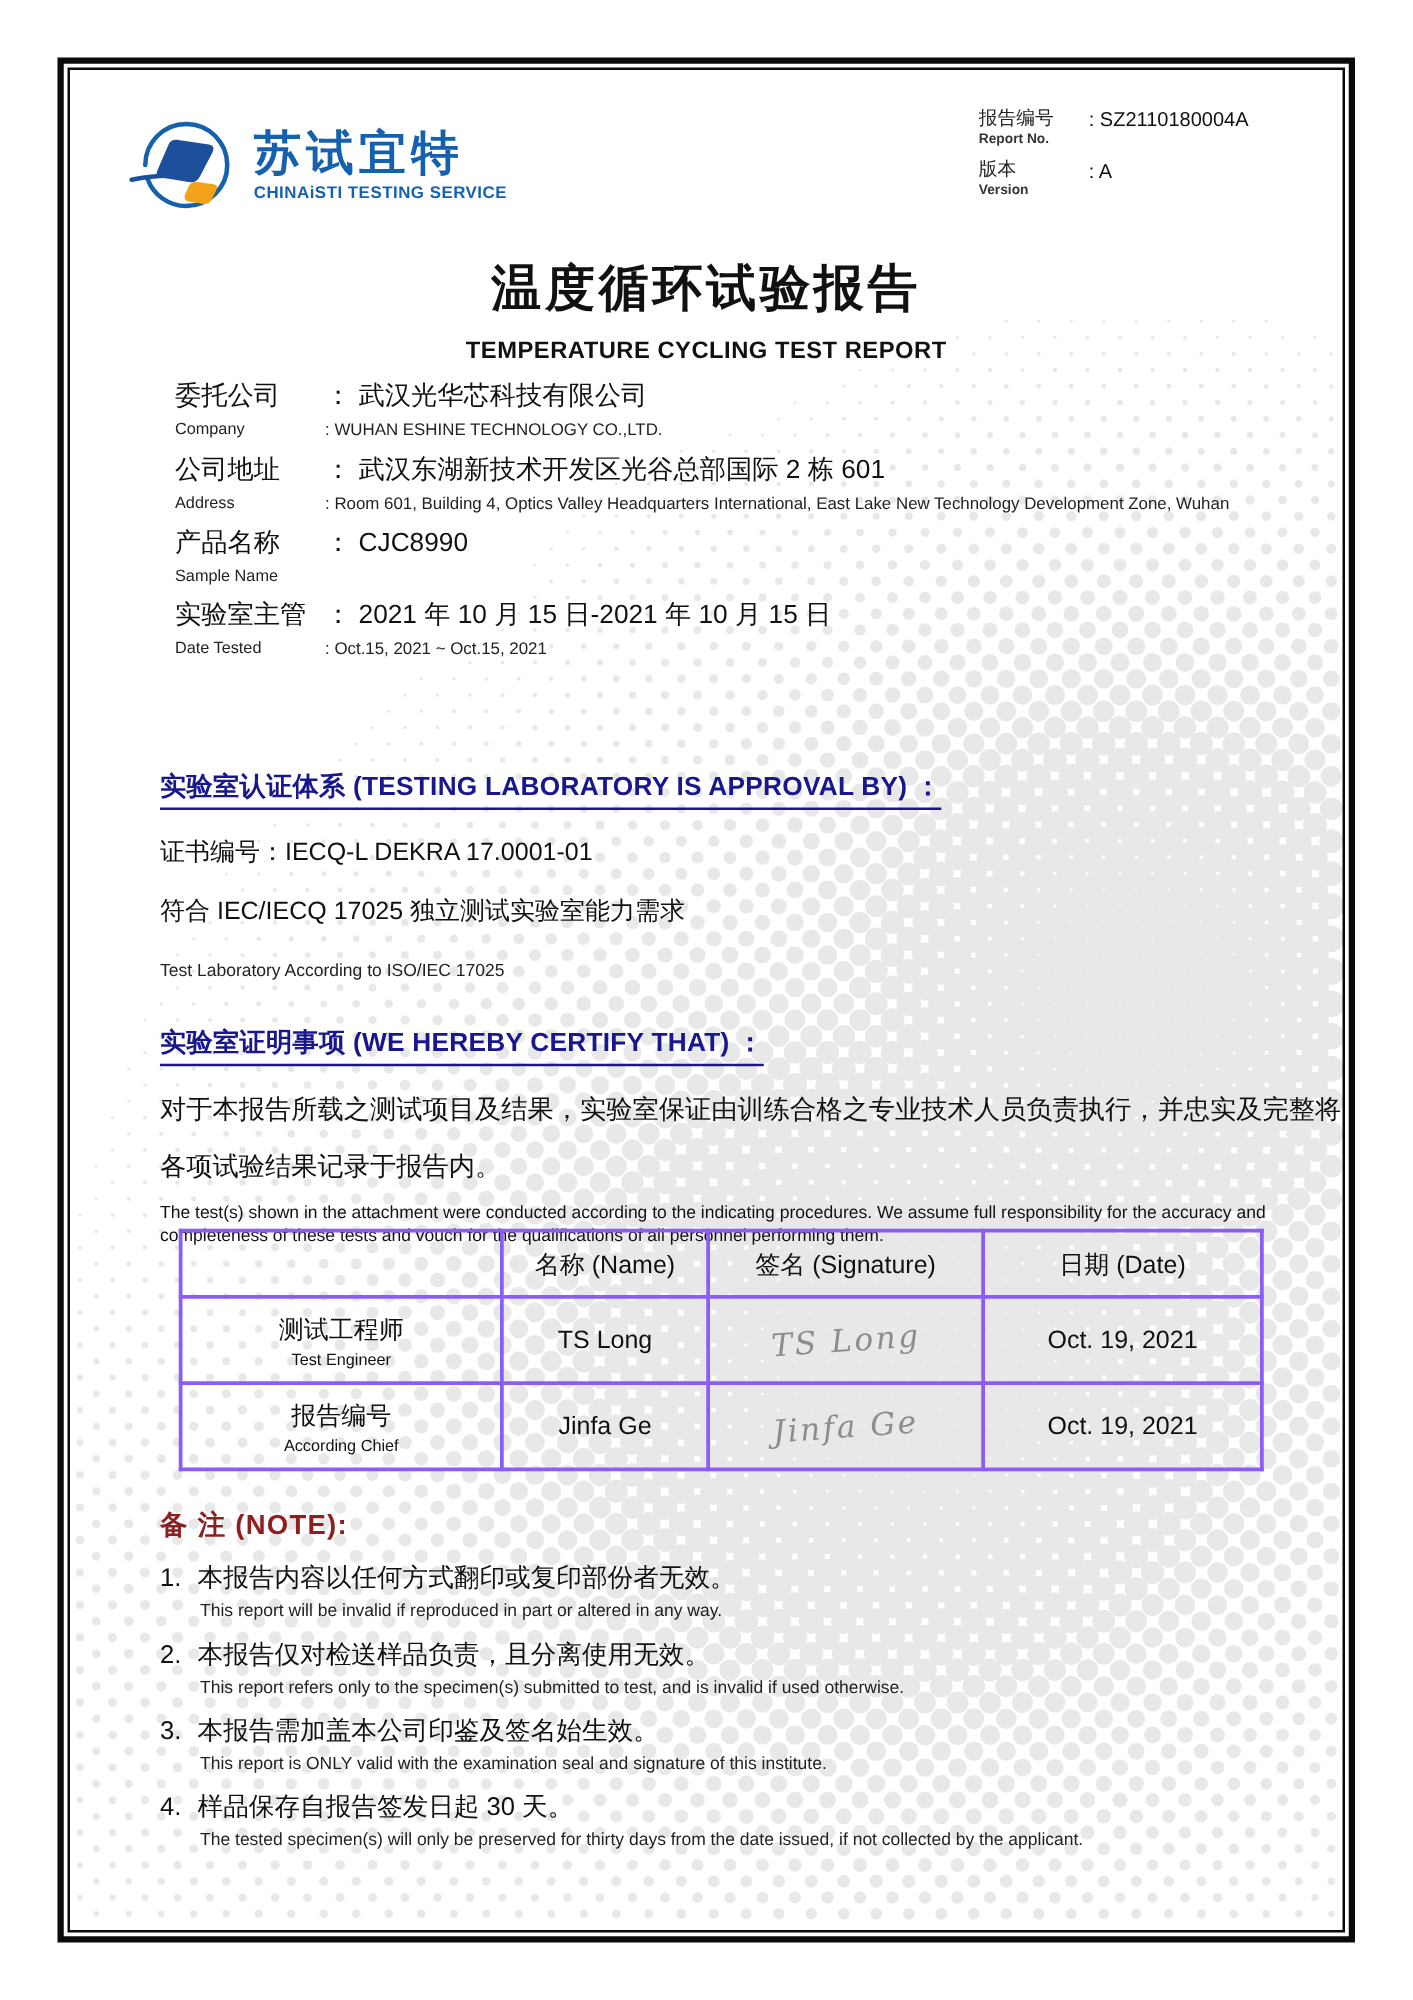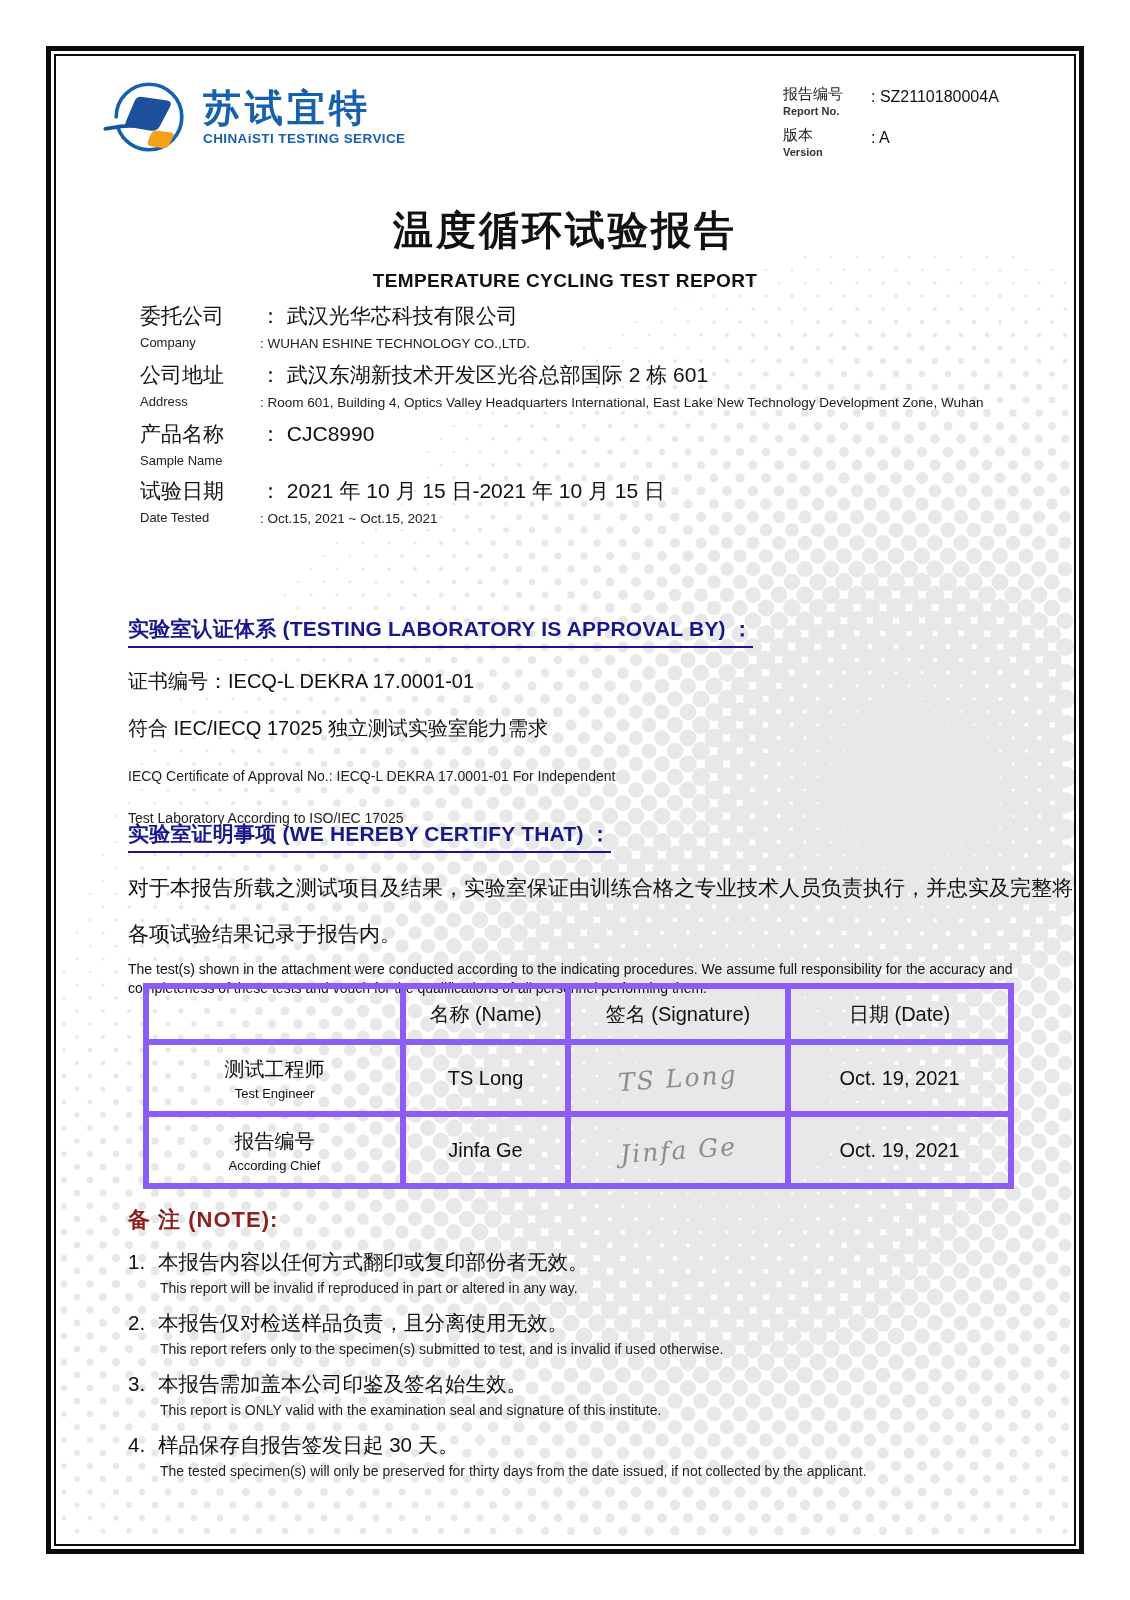--- a/index.html
+++ b/index.html
@@ -6,21 +6,21 @@
   .page{position:relative;width:1130px;height:1600px;background:#ffffff;overflow:hidden;
         font-family:"Liberation Sans",sans-serif;color:#111;}
   
   .frame{position:absolute;inset:46px;border:5px solid #0a0a0a;z-index:3;pointer-events:none;}
   .frame-inner{position:absolute;inset:3px;border:2px solid #0a0a0a;}
   
   #dots-svg{position:absolute;left:0;top:0;width:1130px;height:1600px;z-index:0;}
   .content{position:absolute;left:57px;top:57px;width:1016px;height:1486px;z-index:1;}
 
   
-  .logo-block{position:absolute;left:46px;top:19px;display:flex;align-items:center;}
+  .logo-block{position:absolute;left:46px;top:34px;display:flex;align-items:center;}
   .logo-icon{width:92px;height:82px;}
   .logo-text{margin-left:8px;}
   .logo-cn{font-size:38px;font-weight:bold;color:#1661AE;letter-spacing:4px;line-height:1.1;}
   .logo-en{font-size:13.5px;font-weight:bold;color:#1661AE;letter-spacing:0.4px;margin-top:2px;}
   .report-block{position:absolute;left:726px;top:28px;width:280px;}
   .rep-row{display:flex;margin-bottom:9px;}
   .rep-labels{width:88px;}
   .rep-label-cn{font-size:15px;color:#222;}
   .rep-label-en{font-size:11px;color:#333;margin-top:1px;font-weight:bold;}
   .rep-value{font-size:16px;color:#111;padding-top:3px;}
@@ -45,21 +45,21 @@
   .sec-certify{top:763px;}
   .sec-heading{display:inline-block;font-size:21px;font-weight:bold;color:#18188C;
                border-bottom:2px solid #18188C;padding-bottom:3px;letter-spacing:0.2px;}
   .sec-line-cn{font-size:20px;color:#111;margin-top:20px;}
   .sec-line-en{font-size:14px;color:#222;margin-top:26px;}
   .cert-body-cn{font-size:21px;line-height:46px;margin-top:12px;width:955px;}
   .cert-body-en{font-size:14px;line-height:19px;margin-top:3px;width:940px;}
 
   
   .sig-table{position:absolute;left:86px;top:926px;border-collapse:collapse;table-layout:fixed;}
-  .sig-table td,.sig-table th{border:6px solid #8b5cf6;text-align:center;vertical-align:middle;
+  .sig-table td,.sig-table th{border:3px solid #8b5cf6;text-align:center;vertical-align:middle;
                               background:transparent;font-weight:normal;}
   .sig-table th{height:48px;font-size:20px;color:#111;}
   .sig-table td{height:64px;}
   .role-cn{font-size:20px;}
   .role-en{font-size:13px;margin-top:3px;}
   .cell-name,.cell-date{font-size:20px;}
   .cell-sig{font-family:"DejaVu Serif",serif;font-style:italic;font-size:25px;color:#8d8d8d;}
   .sig-inner{display:inline-block;transform:rotate(-4deg);letter-spacing:2px;}
 
   
@@ -3468,35 +3468,34 @@
         <div>
           <div class="f-label-cn">产品名称</div>
           <div class="f-label-en">Sample Name</div>
         </div>
         <div>
           <div class="f-value-cn">： CJC8990</div>
         </div>
       </div>
       <div class="field">
         <div>
-          <div class="f-label-cn">试验日期</div>
+          <div class="f-label-cn">实验室主管</div>
           <div class="f-label-en">Date Tested</div>
         </div>
         <div>
           <div class="f-value-cn">： 2021 年 10 月 15 日-2021 年 10 月 15 日</div>
           <div class="f-value-en">: Oct.15, 2021 ~ Oct.15, 2021</div>
         </div>
       </div>
     </div>
 
     <div class="section sec-approval">
       <div class="sec-heading">实验室认证体系 (TESTING LABORATORY IS APPROVAL BY) ：</div>
       <div class="sec-line-cn">证书编号：IECQ-L DEKRA 17.0001-01</div>
       <div class="sec-line-cn">符合 IEC/IECQ 17025 独立测试实验室能力需求</div>
-      <div class="sec-line-en">IECQ Certificate of Approval No.: IECQ-L DEKRA 17.0001-01 For Independent</div>
       <div class="sec-line-en">Test Laboratory According to ISO/IEC 17025</div>
     </div>
 
     <div class="section sec-certify">
       <div class="sec-heading">实验室证明事项 (WE HEREBY CERTIFY THAT) ：</div>
       <div class="cert-body-cn">对于本报告所载之测试项目及结果，实验室保证由训练合格之专业技术人员负责执行，并忠实及完整将各项试验结果记录于报告内。</div>
       <div class="cert-body-en">The test(s) shown in the attachment were conducted according to the indicating procedures. We assume full responsibility for the accuracy and completeness of these tests and vouch for the qualifications of all personnel performing them.</div>
     </div>
 
     <table class="sig-table">

